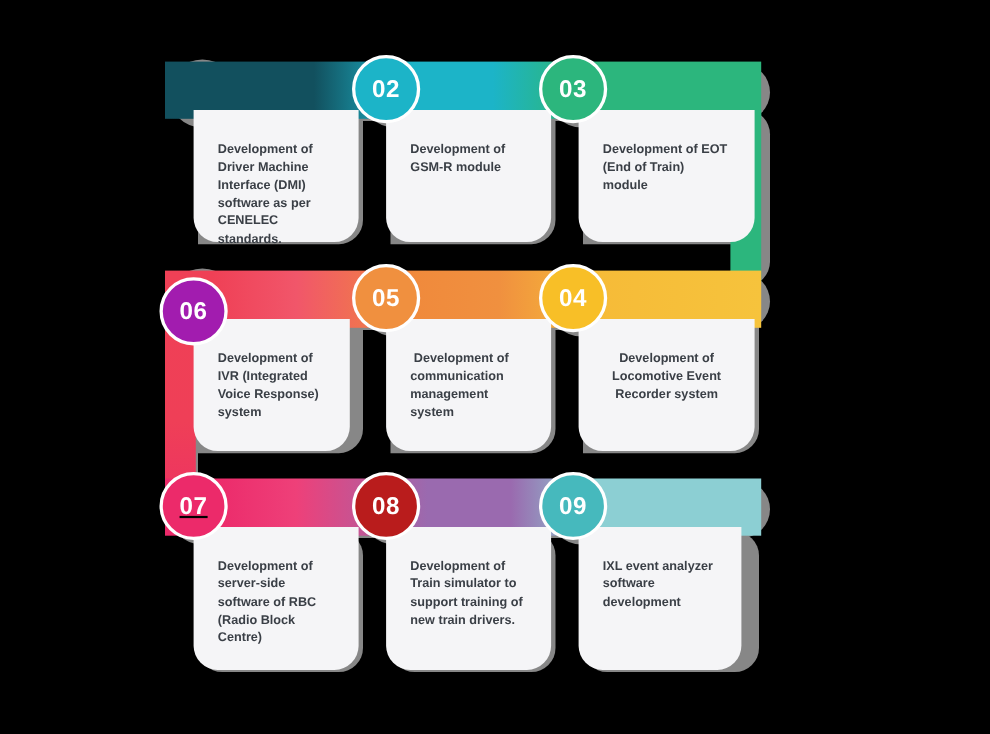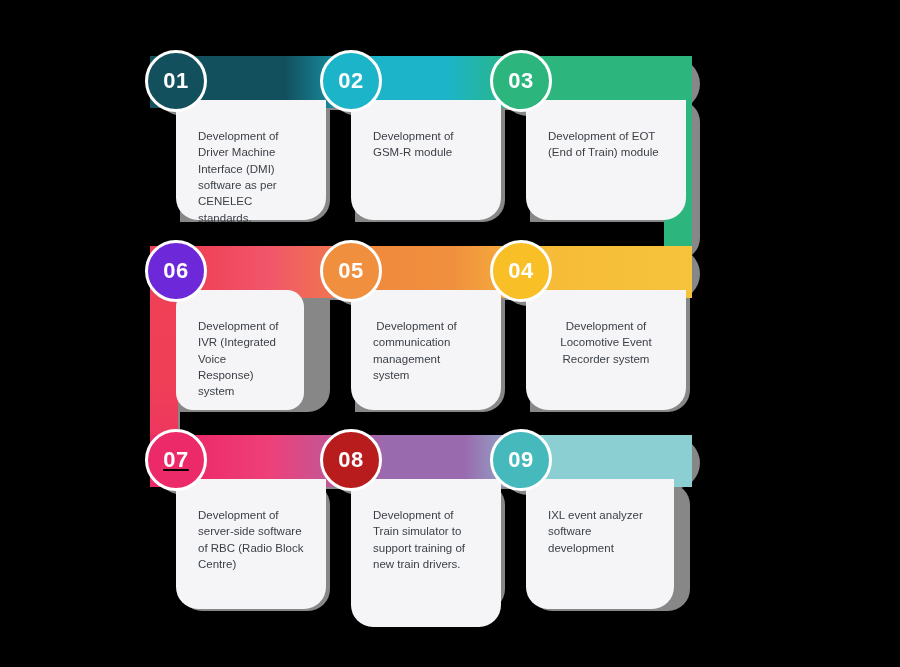--- a/index.html
+++ b/index.html
@@ -82,20 +82,21 @@
     z-index: 4;
     box-sizing: border-box;
     padding: 28px 22px 18px 22px;
   }
   .card-text {
     font-size: 11.5px;
     line-height: 1.42;
     color: #3a3f46;
     font-family: "Liberation Sans", sans-serif;
     white-space: pre-wrap;
+    font-weight: bold;
   }
 
   
   .circle {
     position: absolute;
     width: 62px;
     height: 62px;
     border-radius: 50%;
     border: 3px solid #ffffff;
     box-sizing: border-box;
@@ -140,23 +141,20 @@
     <div class="card-text">Development of Driver Machine Interface (DMI) software as per CENELEC standards.</div>
   </div>
   <div class="card" style="left:351px; top:100px; width:150px; height:120px;">
     <div class="card-text">Development of GSM-R module</div>
   </div>
   <div class="card" style="left:526px; top:100px; width:160px; height:120px;">
     <div class="card-text">Development of EOT (End of Train) module</div>
   </div>
 
   <div class="circle-shadow" style="left:153px; top:54px;"></div>
-  <div class="circle" style="left:145px; top:50px; background:#12505e;">
-    <span class="circle-num">01</span>
-  </div>
 
   <div class="circle-shadow" style="left:328px; top:54px;"></div>
   <div class="circle" style="left:320px; top:50px; background:#1cb4c8;">
     <span class="circle-num">02</span>
   </div>
 
   <div class="circle-shadow" style="left:498px; top:54px;"></div>
   <div class="circle" style="left:490px; top:50px; background:#2cb67d;">
     <span class="circle-num">03</span>
   </div>
@@ -164,32 +162,32 @@
   <div class="shadow-band" style="left:152px; top:248px; width:548px; height:52px;"></div>
   <div class="shadow-card" style="left:180px; top:294px; width:150px; height:118px; border-bottom-right-radius:22px;"></div>
   <div class="shadow-card" style="left:355px; top:294px; width:150px; height:118px; border-bottom-right-radius:22px;"></div>
   <div class="shadow-card" style="left:530px; top:294px; width:160px; height:118px; border-bottom-right-radius:22px;"></div>
 
   <div class="band band-r2" style="left:150px; top:246px; width:542px;"></div>
 
   <div class="shadow-band" style="left:152px; top:290px; width:28px; height:160px; border-radius:22px 0 0 22px;"></div>
   <div class="leg leg-left-red" style="left:150px; top:290px; width:28px; height:156px;"></div>
 
-  <div class="card" style="left:176px; top:290px; width:128px; height:120px;border-radius:17px;">
+  <div class="card" style="left:176px; top:290px; width:142px; height:120px;">
     <div class="card-text">Development of IVR (Integrated Voice Response) system</div>
   </div>
   <div class="card" style="left:351px; top:290px; width:150px; height:120px;">
     <div class="card-text"> Development of communication management system</div>
   </div>
   <div class="card" style="left:526px; top:290px; width:160px; height:120px;text-align:center;">
     <div class="card-text">Development of Locomotive Event Recorder system</div>
   </div>
 
   <div class="circle-shadow" style="left:153px; top:244px;"></div>
-  <div class="circle" style="left:145px; top:240px; background:#6d28d9;">
+  <div class="circle" style="left:145px; top:252px; background:#a21caf;">
     <span class="circle-num">06</span>
   </div>
 
   <div class="circle-shadow" style="left:328px; top:244px;"></div>
   <div class="circle" style="left:320px; top:240px; background:#f0903f;">
     <span class="circle-num">05</span>
   </div>
 
   <div class="circle-shadow" style="left:498px; top:244px;"></div>
   <div class="circle" style="left:490px; top:240px; background:#f8bf27;">
@@ -199,21 +197,21 @@
   <div class="shadow-band" style="left:152px; top:437px; width:548px; height:52px;"></div>
   <div class="shadow-card" style="left:180px; top:483px; width:150px; height:128px; border-radius:0 22px 22px 22px;"></div>
   <div class="shadow-card" style="left:355px; top:483px; width:150px; height:128px; border-radius:0 22px 22px 22px;"></div>
   <div class="shadow-card" style="left:530px; top:483px; width:160px; height:128px; border-radius:0 22px 22px 22px;"></div>
 
   <div class="band band-r3" style="left:150px; top:435px; width:542px;"></div>
 
   <div class="card" style="left:176px; top:479px; width:150px; height:130px;">
     <div class="card-text">Development of server-side software of RBC (Radio Block Centre)</div>
   </div>
-  <div class="card" style="left:351px; top:479px; width:150px; height:148px;">
+  <div class="card" style="left:351px; top:479px; width:150px; height:130px;">
     <div class="card-text">Development of Train simulator to support training of new train drivers.</div>
   </div>
   <div class="card" style="left:526px; top:479px; width:148px; height:130px;">
     <div class="card-text">IXL event analyzer software development</div>
   </div>
 
   <div class="circle-shadow" style="left:153px; top:433px;"></div>
   <div class="circle" style="left:145px; top:429px; background:#ec2a6a;text-decoration:underline;">
     <span class="circle-num">07</span>
   </div>

